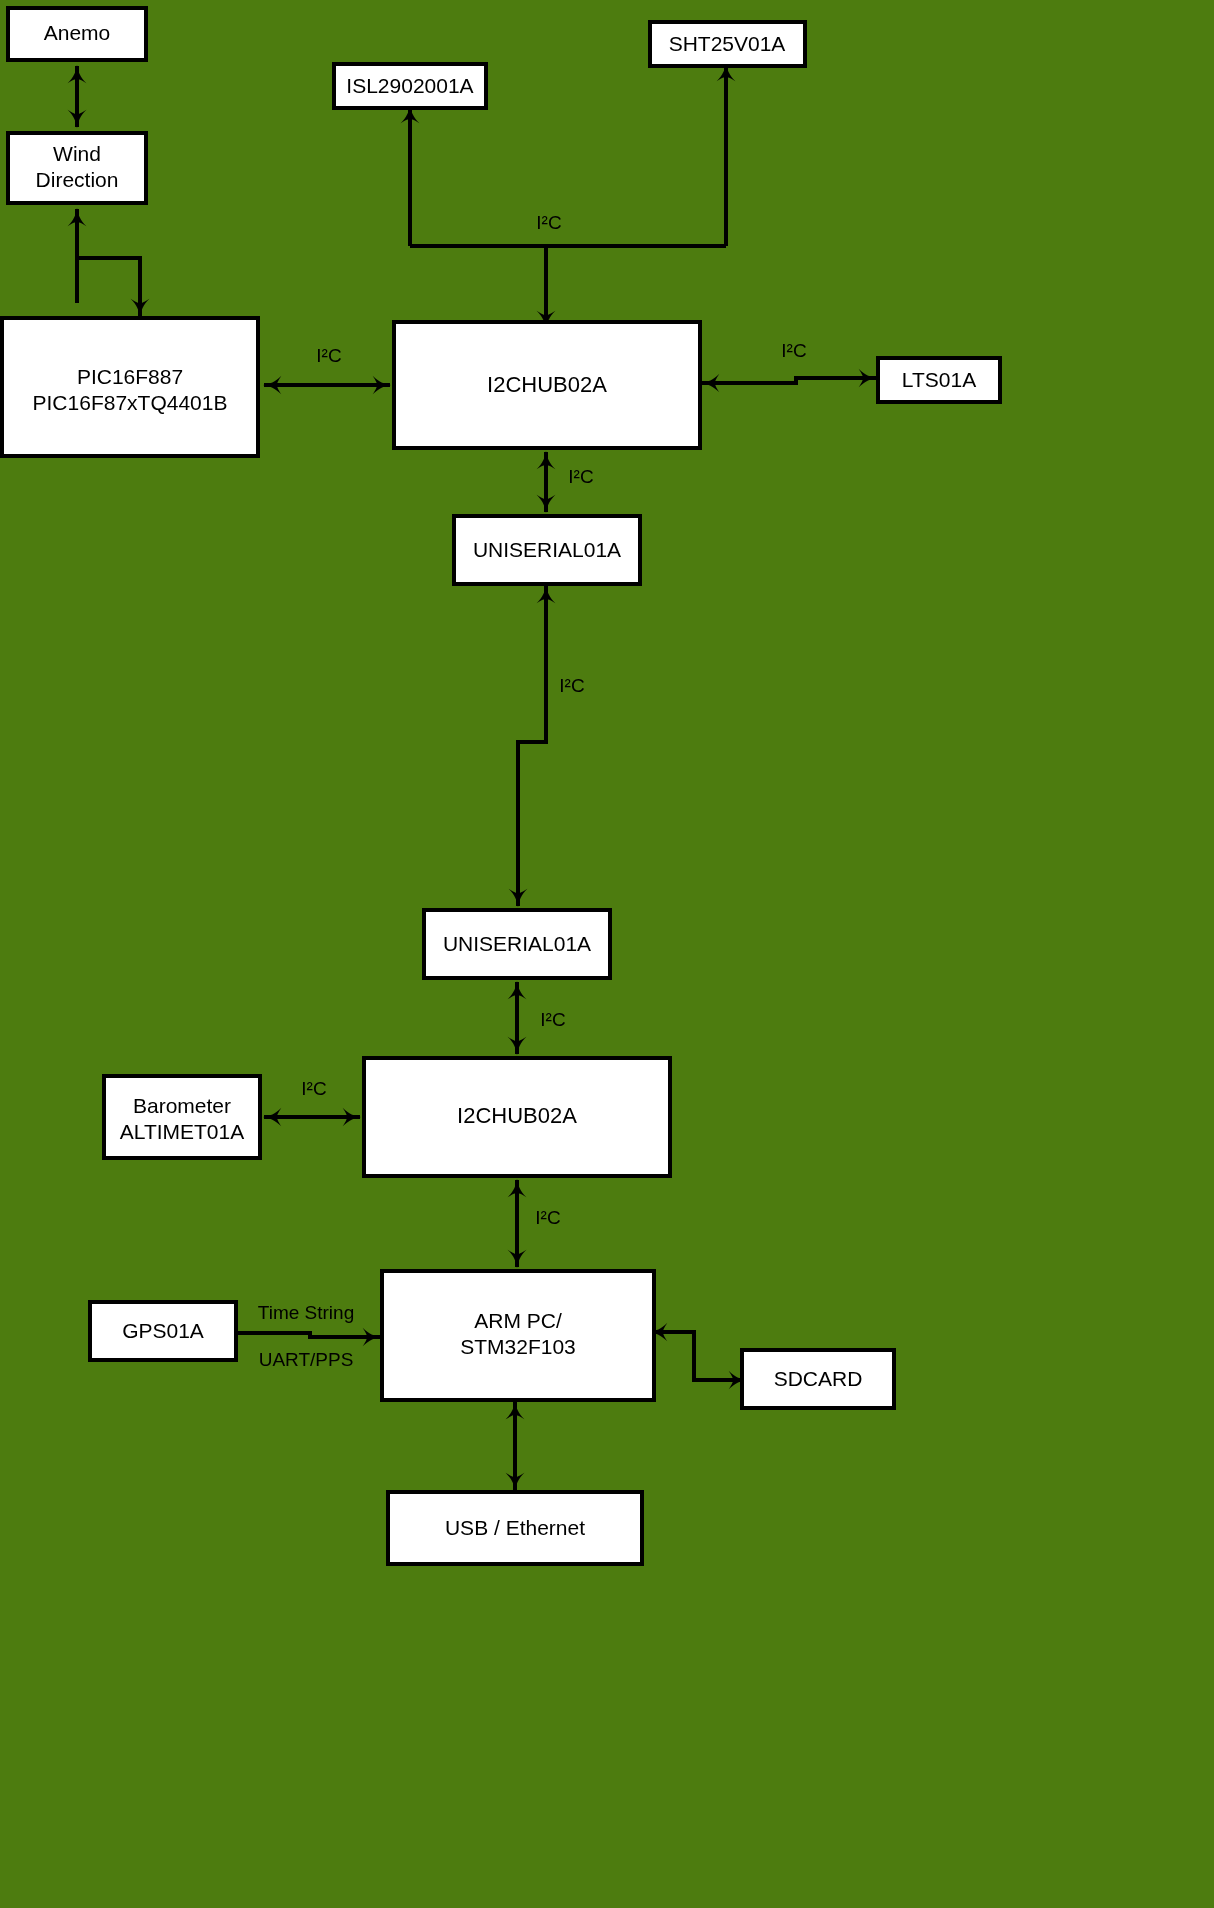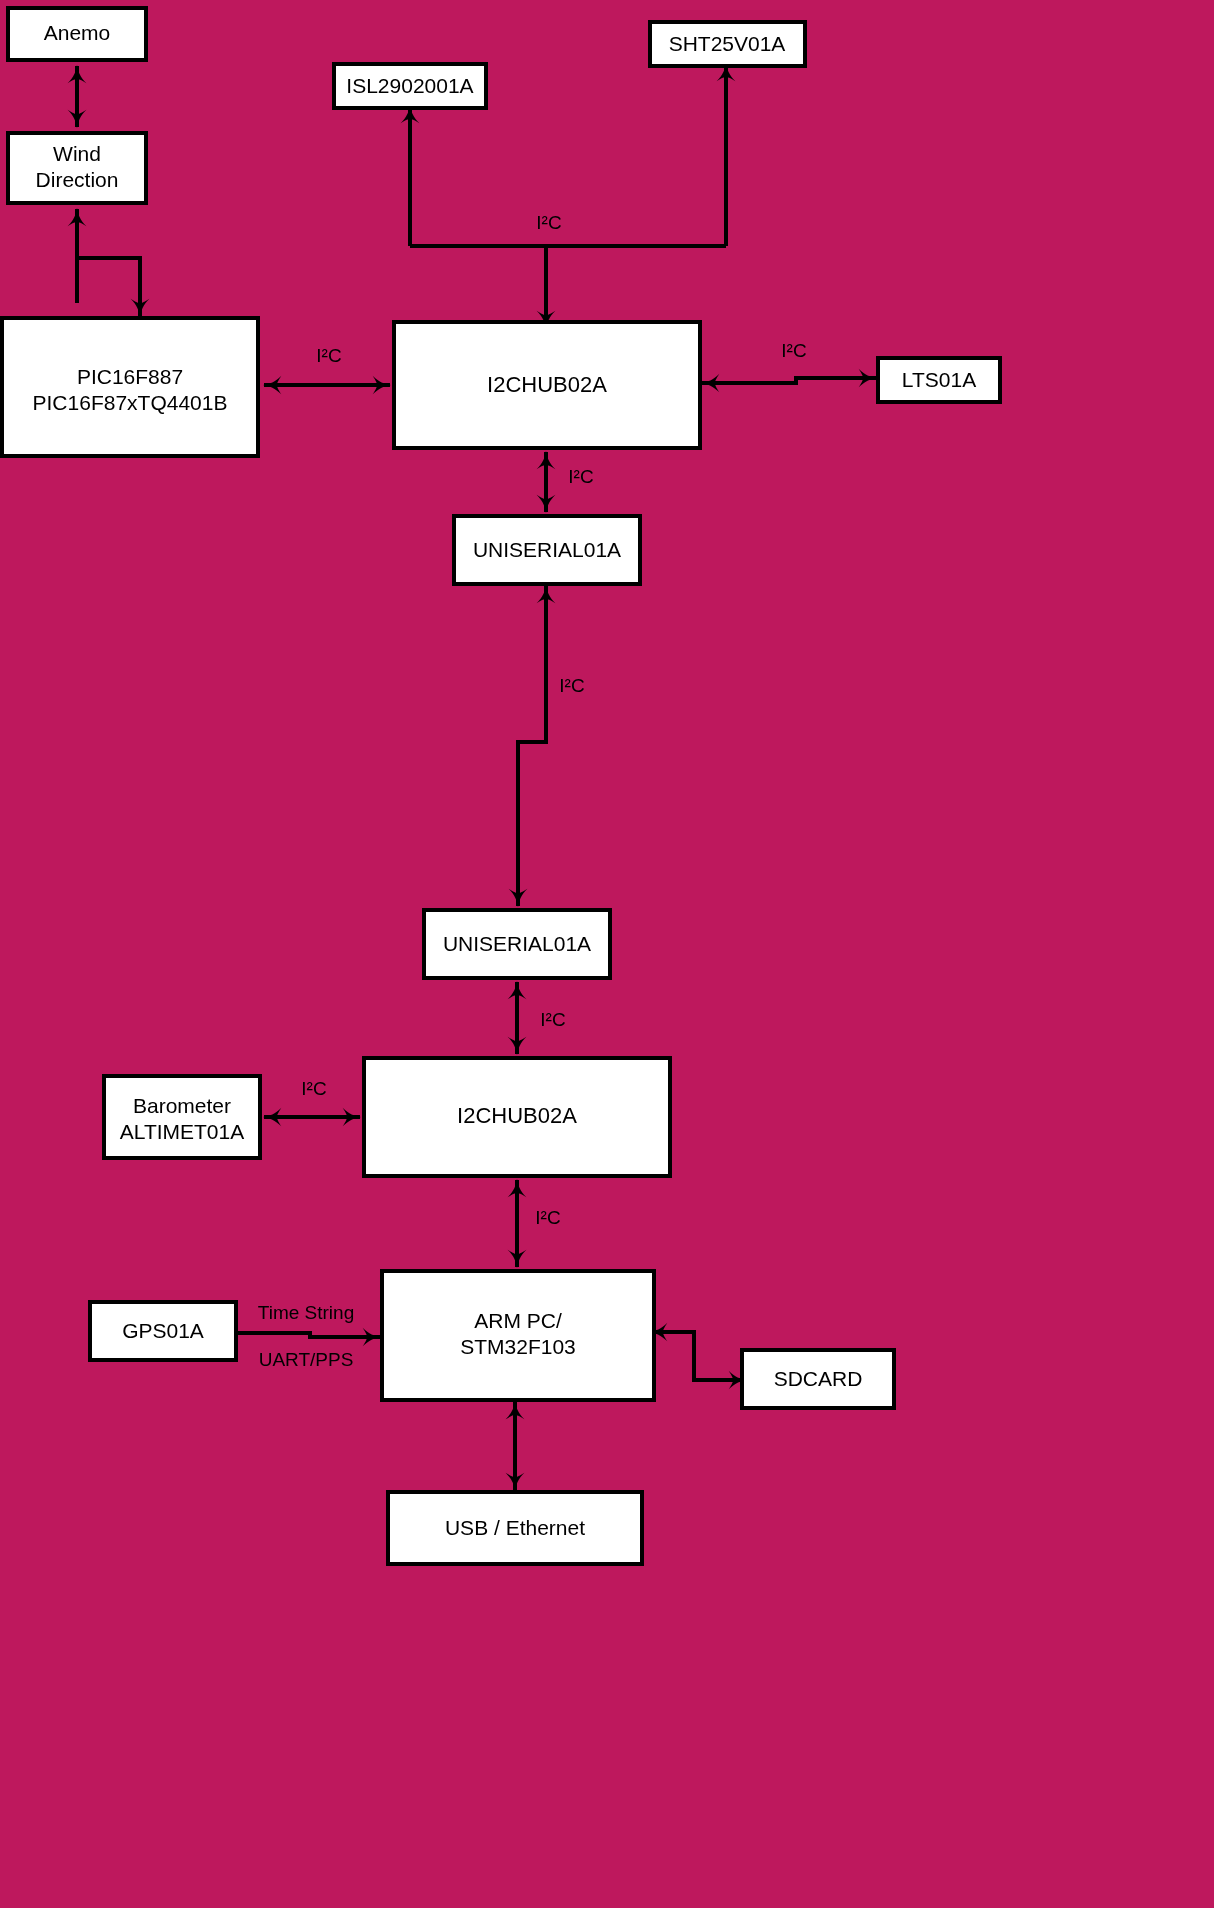--- a/index.html
+++ b/index.html
@@ -7,21 +7,21 @@
     padding: 0;
     background: #ffffff;
   }
   body {
     font-family: "Liberation Sans", sans-serif;
   }
   #diagram-root {
     position: relative;
     width: 1214px;
     height: 1908px;
-    background: #be185d;
+    background: #4d7c0f;
     overflow: hidden;
   }
   svg#diagram-svg {
     position: absolute;
     left: 0;
     top: 0;
     width: 1214px;
     height: 1908px;
     display: block;
   }

